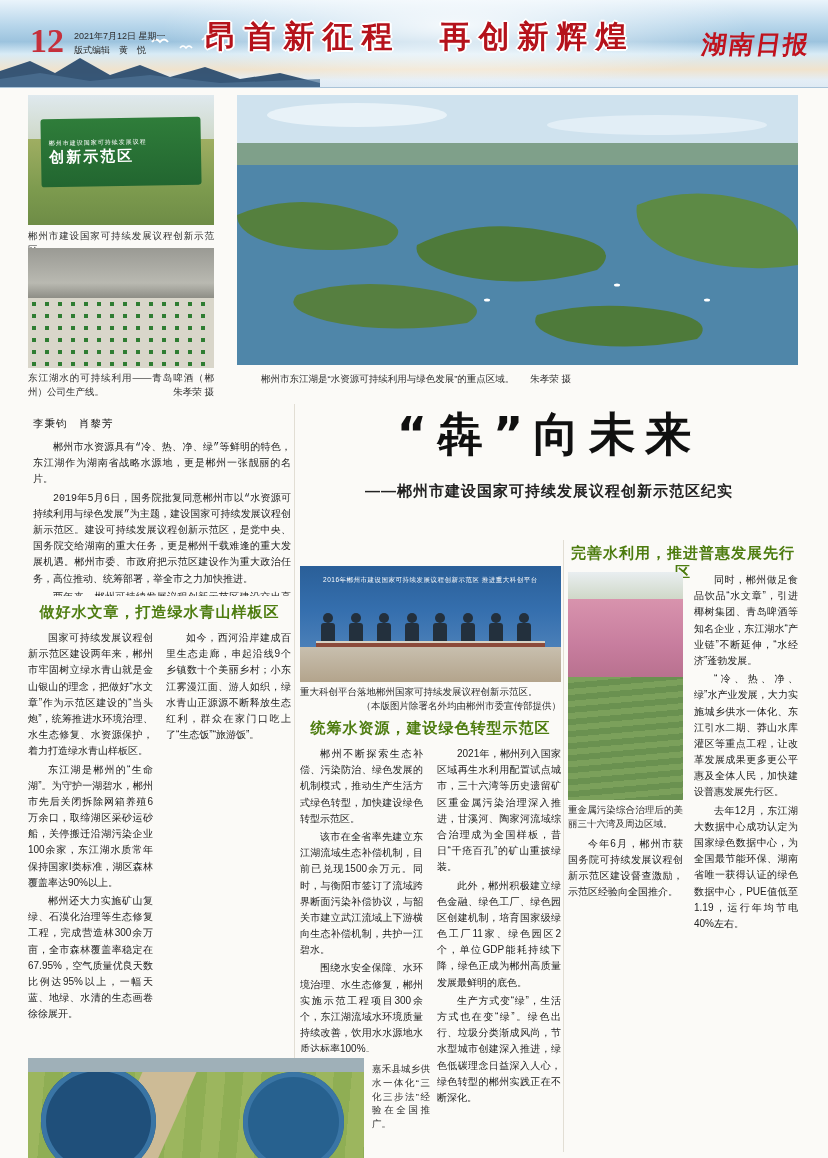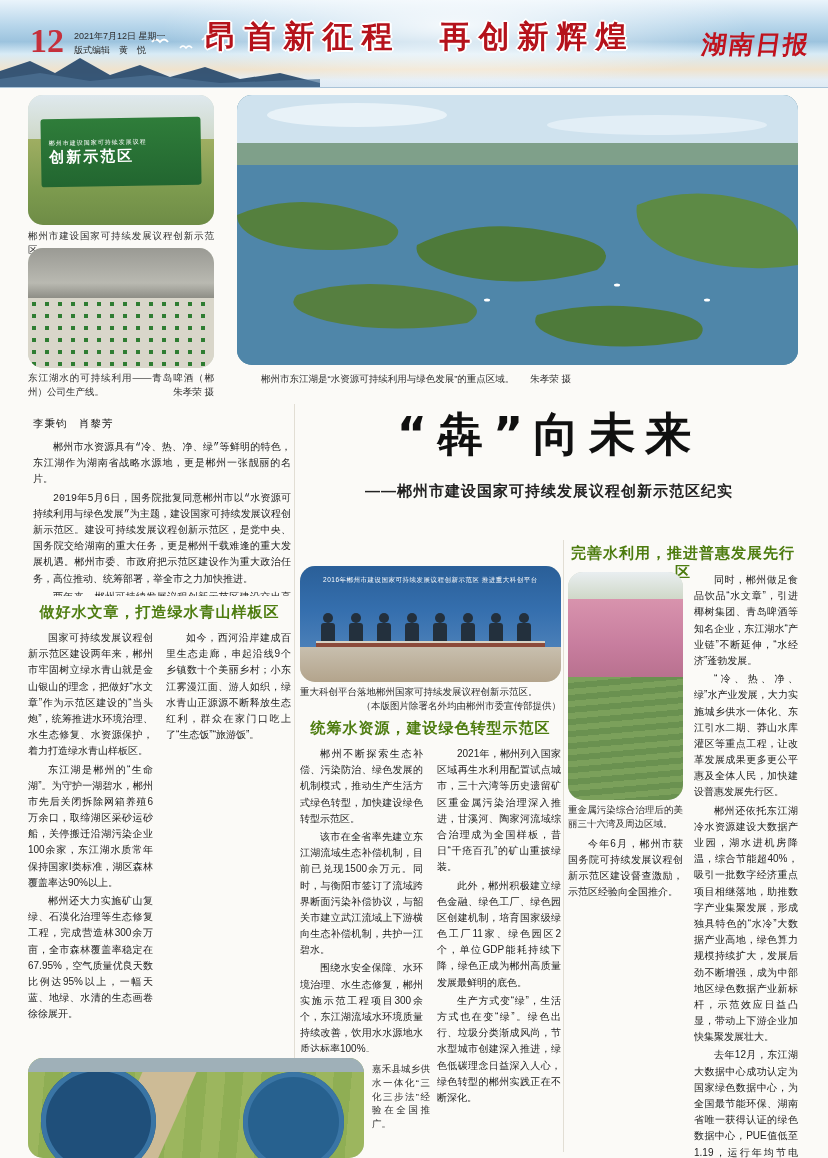--- a/index.html
+++ b/index.html
@@ -16,21 +16,21 @@
   .pagenum { position:absolute; left:30px; top:24px; font-size:34px; font-weight:bold; color:#c5303c; font-family:"Liberation Serif",serif; line-height:1; }
   .dateblock { position:absolute; left:74px; top:30px; font-size:9px; color:#2c2c2c; line-height:1.5; }
   .banner-title { position:absolute; left:185px; top:16px; width:470px; text-align:center;
     font-family:"Liberation Serif","DejaVu Serif",serif; font-weight:bold; font-size:31px; letter-spacing:8px; color:#b5121b;
     text-shadow:-2px 0 #fff,2px 0 #fff,0 -2px #fff,0 2px #fff,-1px -1px #fff,1px 1px #fff,1px -1px #fff,-1px 1px #fff; white-space:nowrap; }
   .paper-name { position:absolute; right:18px; top:28px; font-family:"Liberation Serif","DejaVu Serif",serif;
     font-weight:bold; font-size:25px; color:#c0121d; transform:skewX(-8deg); letter-spacing:2px; }
   .doves { position:absolute; left:150px; top:34px; }
 
   
-  .photo { position:absolute; overflow:hidden; background:#cdd5c6;border-radius:15px; }
+  .photo { position:absolute; overflow:hidden; background:#cdd5c6; }
   .cap { position:absolute; font-size:9.5px; color:#2e2e2e; line-height:1.45; text-align:justify; }
   .credit { white-space:nowrap; margin-left:16px; }
   .cap-row { display:flex; }
 
   .p1-sky{position:absolute;left:0;top:0;width:100%;height:34%;background:linear-gradient(180deg,#dfe9ee,#cfd9c9);}
   .p1-field{position:absolute;left:0;bottom:0;width:100%;height:66%;background:linear-gradient(180deg,#9fae62,#7c9a4e 60%,#6e8c46);}
   .p1-sign{position:absolute;left:7%;top:18%;width:86%;height:52%;background:linear-gradient(180deg,#2f7d3a,#226630);border-radius:3px;
     display:flex;flex-direction:column;align-items:flex-start;justify-content:center;padding:4px 8px;transform:rotate(-1deg);}
   .p1-sign .small{font-size:6px;color:#fff;letter-spacing:1px;}
   .p1-sign .big{font-size:15px;color:#fff;font-weight:bold;letter-spacing:2px;}
@@ -217,21 +217,20 @@
     </div>
     <div class="photo-cap-inline">重金属污染综合治理后的美丽三十六湾及周边区域。</div>
     <div class="bodytext">
       <p>今年6月，郴州市获国务院可持续发展议程创新示范区建设督查激励，示范区经验向全国推介。</p>
     </div>
   </div>
 
   <div class="side-col bodytext" style="left:694px;top:572px;width:104px;height:586px;">
     <p>同时，郴州做足食品饮品“水文章”，引进椰树集团、青岛啤酒等知名企业，东江湖水“产业链”不断延伸，“水经济”蓬勃发展。</p>
     <p>“冷、热、净、绿”水产业发展，大力实施城乡供水一体化、东江引水二期、莽山水库灌区等重点工程，让改革发展成果更多更公平惠及全体人民，加快建设普惠发展先行区。</p>
-    <p>郴州还依托东江湖冷水资源建设大数据产业园，湖水进机房降温，综合节能超40%，吸引一批数字经济重点项目相继落地，助推数字产业集聚发展，形成独具特色的“水冷”大数据产业高地，绿色算力规模持续扩大，发展后劲不断增强，成为中部地区绿色数据产业新标杆，示范效应日益凸显，带动上下游企业加快集聚发展壮大。</p>
     <p>去年12月，东江湖大数据中心成功认定为国家绿色数据中心，为全国最节能环保、湖南省唯一获得认证的绿色数据中心，PUE值低至1.19，运行年均节电40%左右。</p>
   </div>
 
   <div class="photo" style="left:28px;top:1058px;width:336px;height:100px;">
     <div class="pool-grass"></div>
     <div class="pool-path"></div>
     <div class="pool-round" style="left:4%;top:8%;width:34%;height:110%;background:#1f4f7a;box-shadow:inset 0 0 0 5px #3a75a5;"></div>
     <div class="pool-round" style="left:64%;top:14%;width:30%;height:100%;background:#27618f;box-shadow:inset 0 0 0 5px #3a75a5;"></div>
     <div style="position:absolute;left:0;top:0;width:100%;height:14%;background:#9fb0b8;"></div>
   </div>

